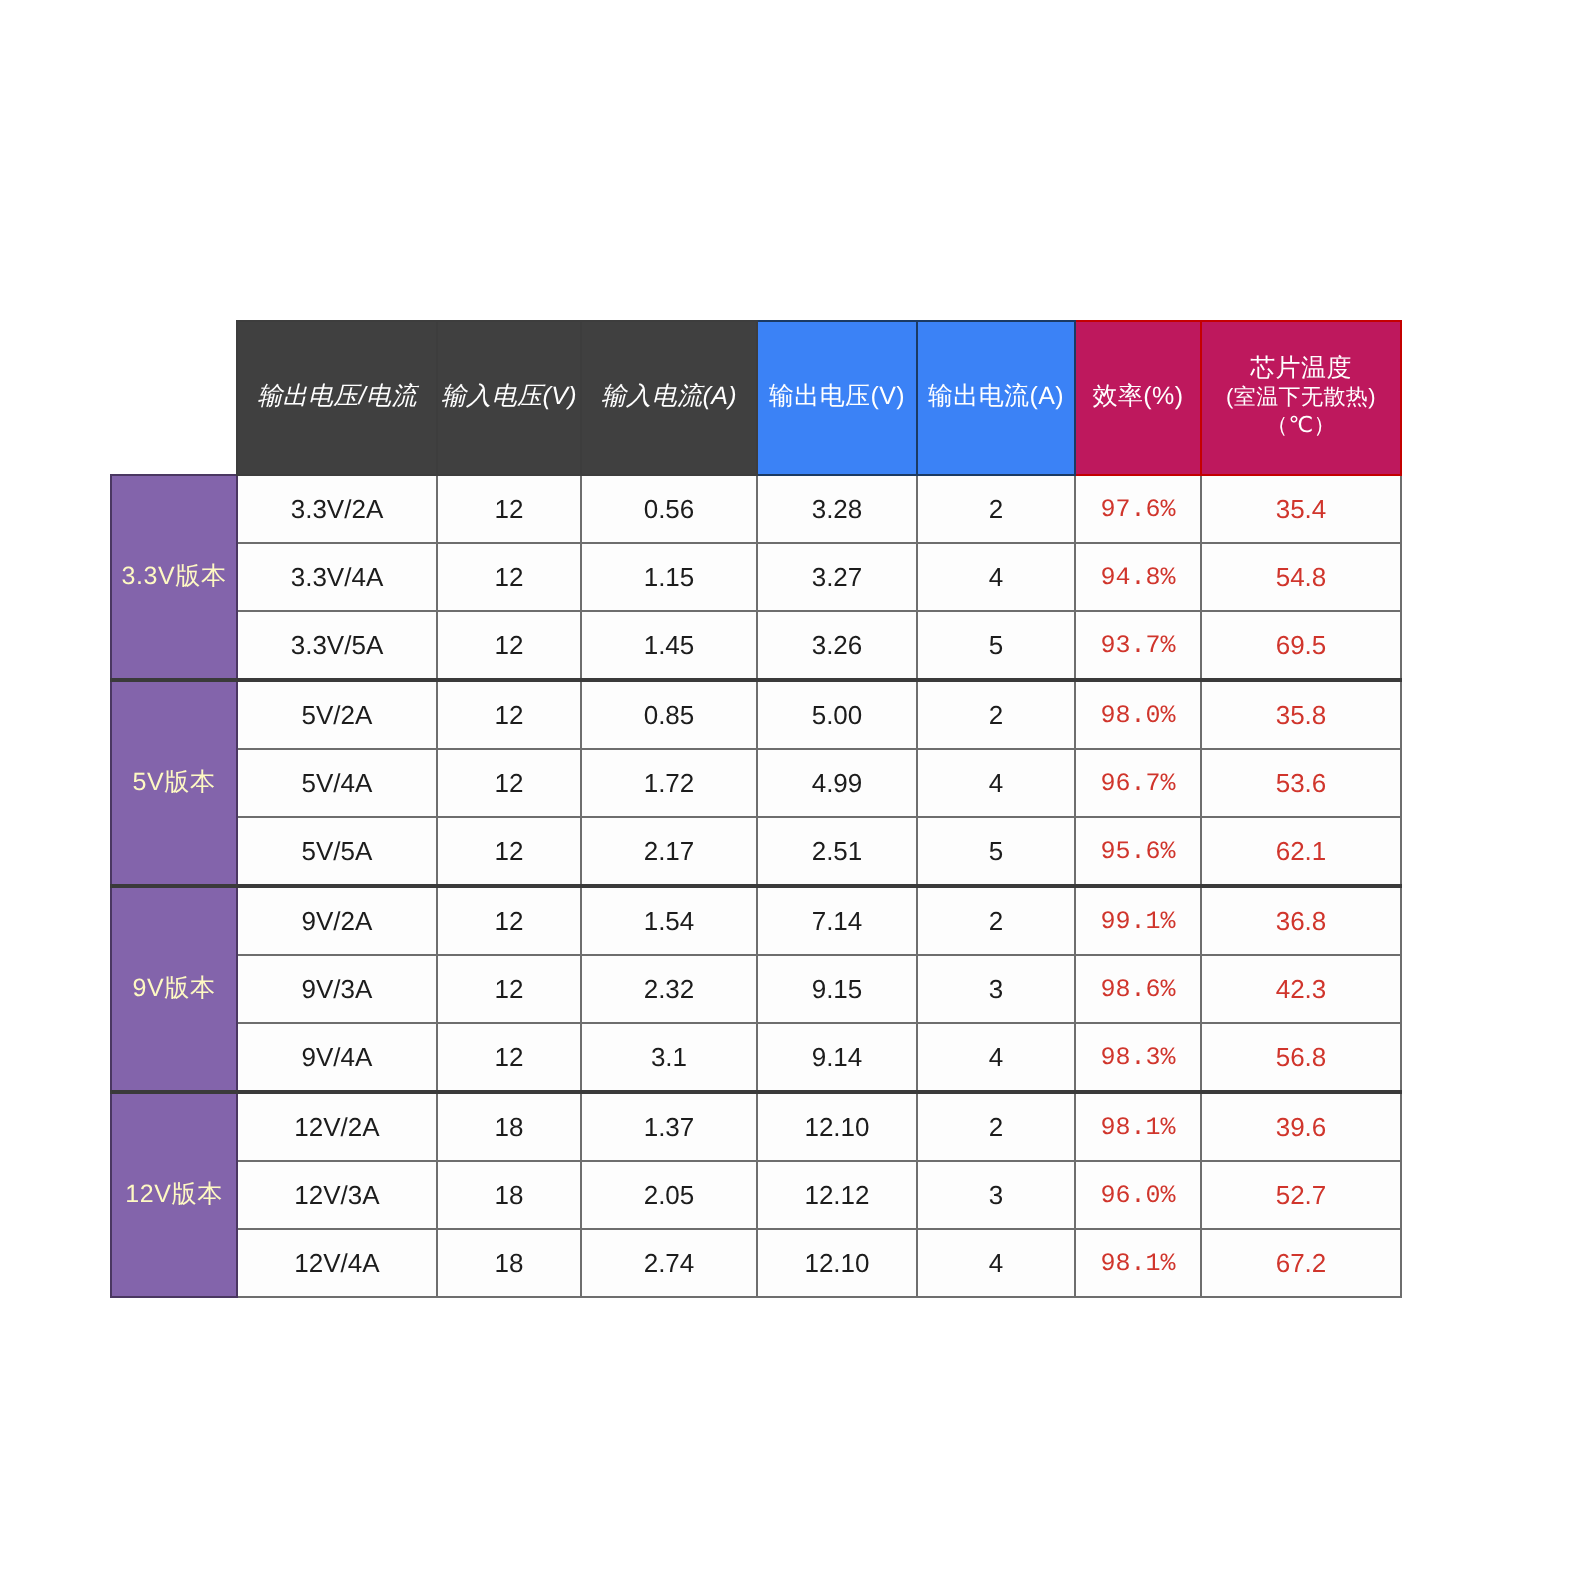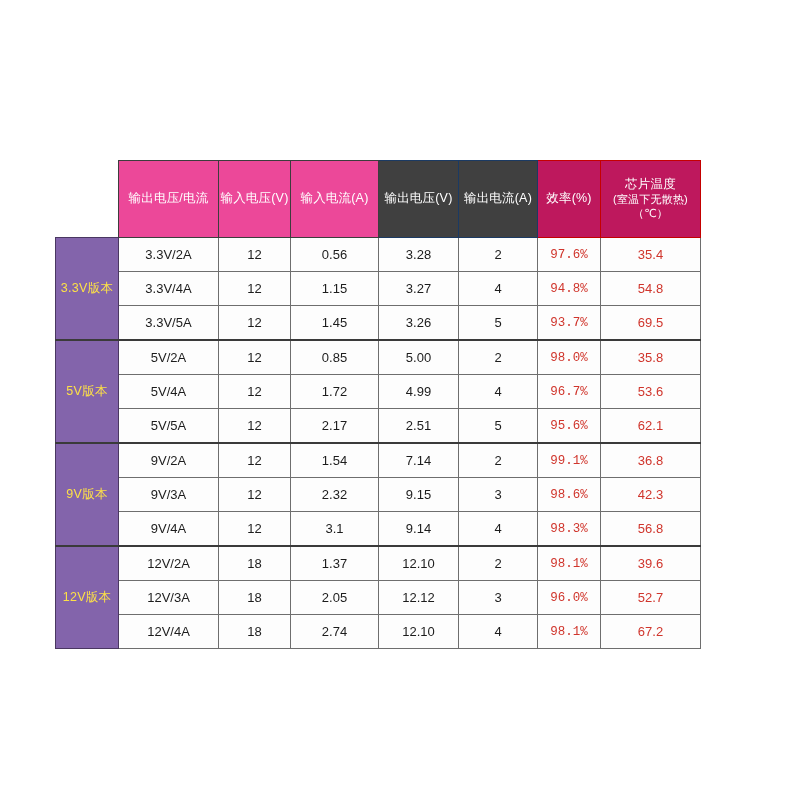--- a/index.html
+++ b/index.html
@@ -49,38 +49,39 @@
   }
   .hdr {
     height: 76px;
     font-size: 12.5px;
     color: #ffffff;
     line-height: 1.25;
     border: 1px solid #3a3a3a;
     letter-spacing: 0.2px;
   }
   .hdr-gray {
-    background: #ec4899;
+    background: #404040;
     border-color: #3d3d3d;
+    font-style: italic;
   }
   .hdr-blue {
-    background: #404040;
+    background: #3b82f6;
     border-color: #1b3a63;
   }
   .hdr-red {
     background: #be185d;
     border-color: #c40000;
   }
   .hdr-temp-l1 { display: block; }
   .hdr-temp-l2 { display: block; font-size: 11px; }
 
   
   .group-cell {
     background: #8364ab;
-    color: #fde047;
+    color: #fef9c3;
     font-size: 12.5px;
     border: 1px solid #4a3761;
     letter-spacing: 0.3px;
   }
 
   
   .cell {
     height: 33px;
     background: #fdfdfd;
     font-size: 13px;

